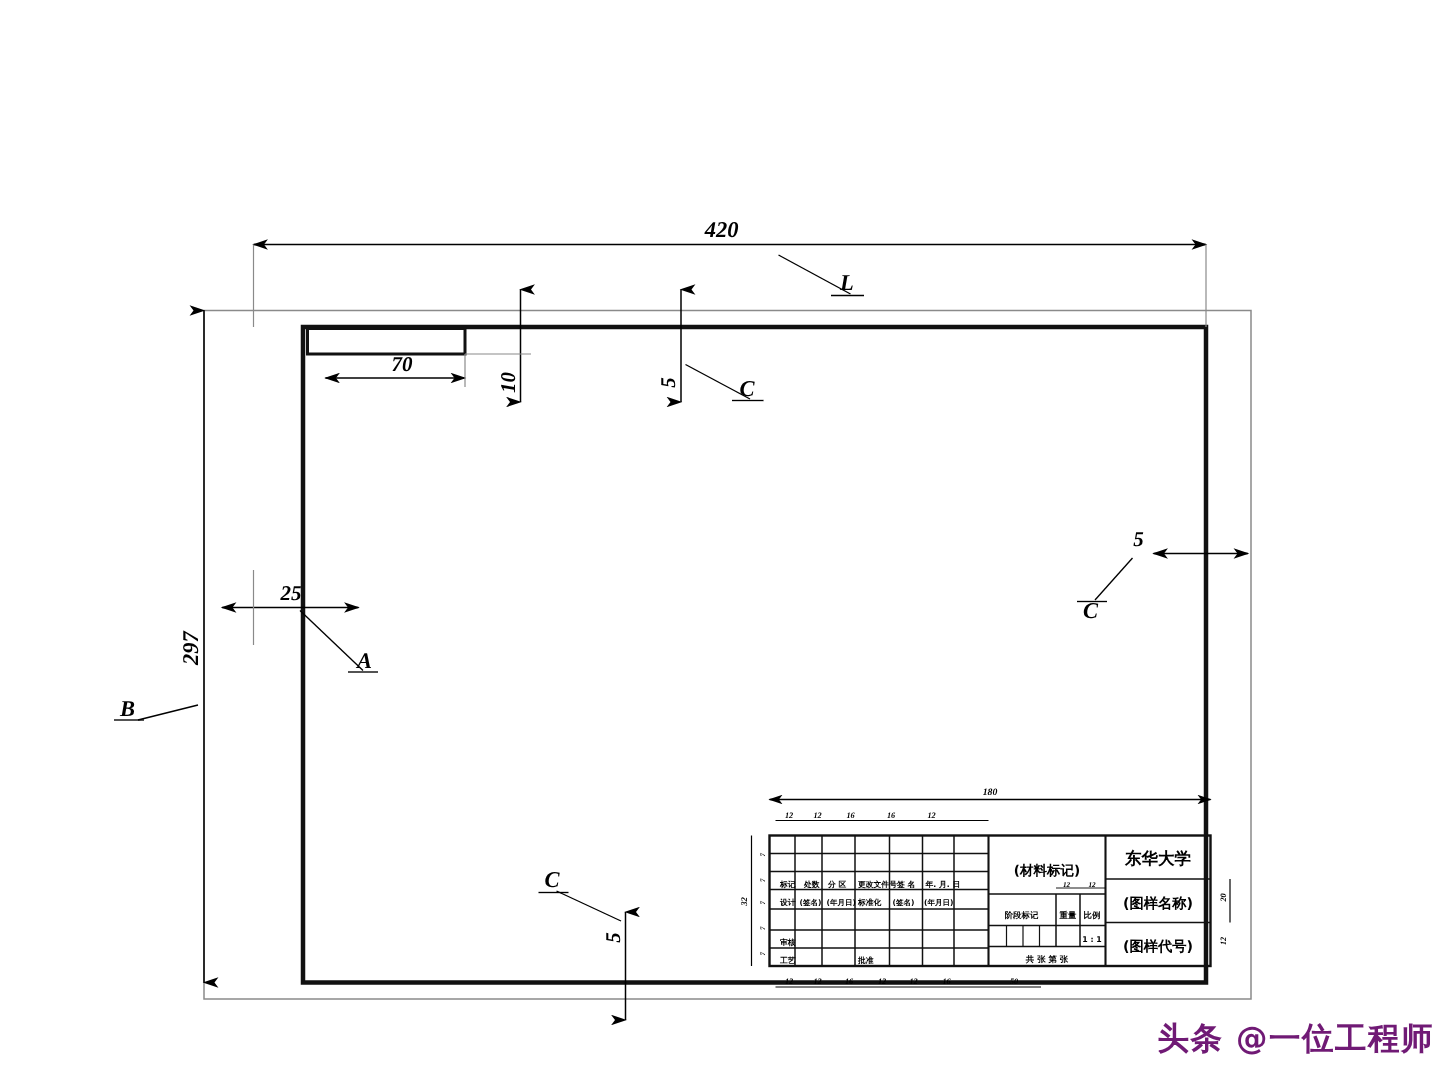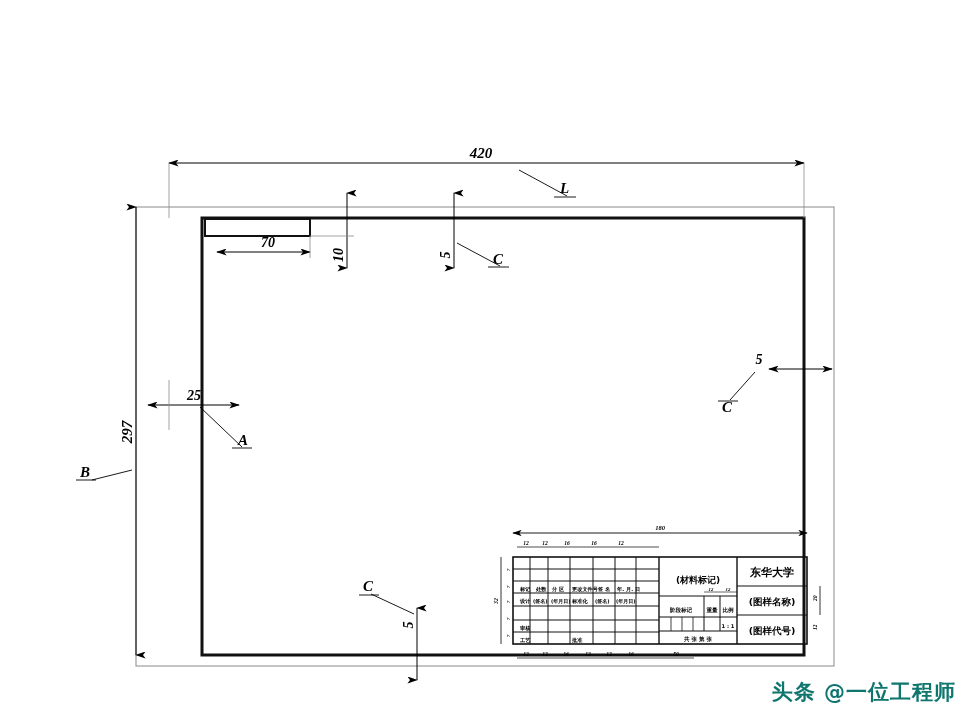--- a/index.html
+++ b/index.html
@@ -6,21 +6,21 @@
   body{
     width:960px;height:720px;background:#ffffff;
     font-family:"Liberation Serif",serif;
     overflow:hidden;position:relative;
   }
   #stage{position:absolute;left:14px;top:0;width:960px;height:720px;font-weight:bold;}
   svg{position:absolute;left:0;top:0;}
   .watermark{
     position:absolute;right:18px;bottom:14px;
     font-family:"DejaVu Sans",sans-serif;
-    font-size:21px;color:#0f766e;letter-spacing:1px;
+    font-size:21px;color:#701a75;letter-spacing:1px;
     white-space:nowrap;
   }
 </style>
 </head>
 <body>
 
 <div id="stage">
 
   <svg width="960" height="720" viewBox="0 0 960 720">
     <defs>

